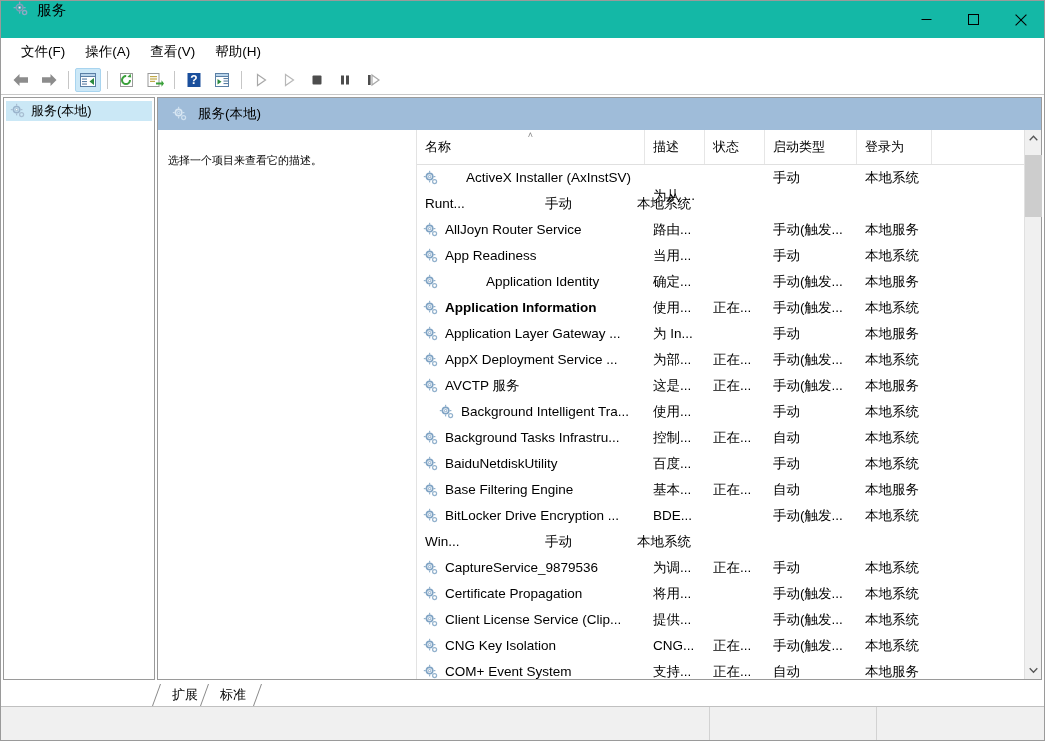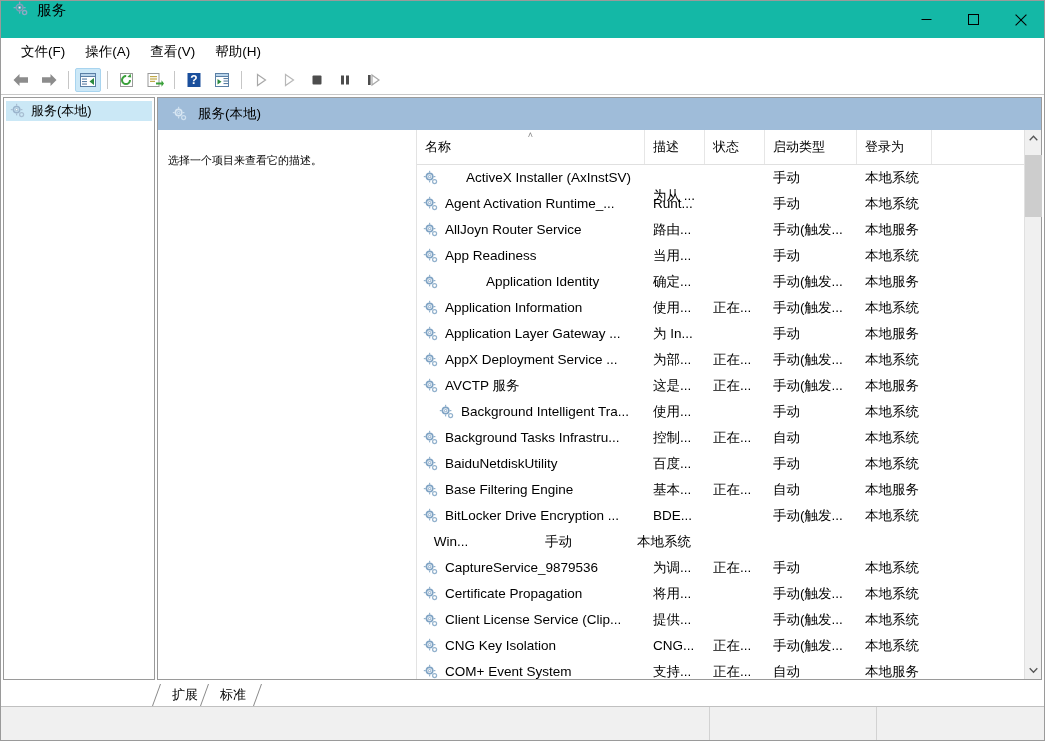--- a/index.html
+++ b/index.html
@@ -468,38 +468,20 @@
                       </g>
                     </svg></span>
                   <span>ActiveX Installer (AxInstSV)</span>
                 </div>
                 <div class="cell" style="width: 60px; flex: 0 0 60px; margin-top: 36px;">为从 ...</div>
                 <div class="cell" style="width: 60px; flex: 0 0 60px;"></div>
                 <div class="cell" style="width: 92px; flex: 0 0 92px;">手动</div>
                 <div class="cell" style="width: 75px; flex: 0 0 75px;">本地系统</div>
               </div>
               <div class="row">
-                <div class="cell name" style="width: 228px; flex: 0 0 228px;">
-                  <span class="svc-icon"><svg width="16" height="16" viewBox="0 0 16 16">
-                      <g fill="none" stroke="#7fa3c4" stroke-width="1.6">
-                        <circle cx="6.6" cy="6.6" r="3.2"></circle>
-                      </g>
-                      <circle cx="6.6" cy="6.6" r="1.2" fill="#ffffff" stroke="#7fa3c4" stroke-width="0.9"></circle>
-                      <g fill="#93b2cd">
-                        <rect x="6.0" y="0.8" width="1.2" height="2"></rect>
-                        <rect x="6.0" y="10.4" width="1.2" height="2"></rect>
-                        <rect x="0.8" y="6.0" width="2" height="1.2"></rect>
-                        <rect x="10.4" y="6.0" width="2" height="1.2"></rect>
-                      </g>
-                      <g fill="none" stroke="#93b2cd" stroke-width="1.2">
-                        <circle cx="11.6" cy="11.6" r="2"></circle>
-                      </g>
-                    </svg></span>
-                  <span>Agent Activation Runtime_...</span>
-                </div>
                 <div class="cell" style="width: 60px; flex: 0 0 60px;">Runt...</div>
                 <div class="cell" style="width: 60px; flex: 0 0 60px;"></div>
                 <div class="cell" style="width: 92px; flex: 0 0 92px;">手动</div>
                 <div class="cell" style="width: 75px; flex: 0 0 75px;">本地系统</div>
               </div>
               <div class="row">
                 <div class="cell name" style="width: 228px; flex: 0 0 228px;">
                   <span class="svc-icon"><svg width="16" height="16" viewBox="0 0 16 16">
                       <g fill="none" stroke="#7fa3c4" stroke-width="1.6">
                         <circle cx="6.6" cy="6.6" r="3.2"></circle>
@@ -564,21 +546,21 @@
                       </g>
                     </svg></span>
                   <span>Application Identity</span>
                 </div>
                 <div class="cell" style="width: 60px; flex: 0 0 60px;">确定...</div>
                 <div class="cell" style="width: 60px; flex: 0 0 60px;"></div>
                 <div class="cell" style="width: 92px; flex: 0 0 92px;">手动(触发...</div>
                 <div class="cell" style="width: 75px; flex: 0 0 75px;">本地服务</div>
               </div>
               <div class="row">
-                <div class="cell name" style="width: 228px; flex: 0 0 228px;">
+                <div class="cell name" style="width: 228px; flex: 0 0 228px; font-weight: bold;">
                   <span class="svc-icon"><svg width="16" height="16" viewBox="0 0 16 16">
                       <g fill="none" stroke="#7fa3c4" stroke-width="1.6">
                         <circle cx="6.6" cy="6.6" r="3.2"></circle>
                       </g>
                       <circle cx="6.6" cy="6.6" r="1.2" fill="#ffffff" stroke="#7fa3c4" stroke-width="0.9"></circle>
                       <g fill="#93b2cd">
                         <rect x="6.0" y="0.8" width="1.2" height="2"></rect>
                         <rect x="6.0" y="10.4" width="1.2" height="2"></rect>
                         <rect x="0.8" y="6.0" width="2" height="1.2"></rect>
                         <rect x="10.4" y="6.0" width="2" height="1.2"></rect>
@@ -780,21 +762,21 @@
                       </g>
                     </svg></span>
                   <span>BitLocker Drive Encryption ...</span>
                 </div>
                 <div class="cell" style="width: 60px; flex: 0 0 60px;">BDE...</div>
                 <div class="cell" style="width: 60px; flex: 0 0 60px;"></div>
                 <div class="cell" style="width: 92px; flex: 0 0 92px;">手动(触发...</div>
                 <div class="cell" style="width: 75px; flex: 0 0 75px;">本地系统</div>
               </div>
               <div class="row">
-                <div class="cell" style="width: 60px; flex: 0 0 60px; text-align: center;">Win...</div>
+                <div class="cell" style="width: 60px; flex: 0 0 60px;">Win...</div>
                 <div class="cell" style="width: 60px; flex: 0 0 60px;"></div>
                 <div class="cell" style="width: 92px; flex: 0 0 92px;">手动</div>
                 <div class="cell" style="width: 75px; flex: 0 0 75px;">本地系统</div>
               </div>
               <div class="row">
                 <div class="cell name" style="width: 228px; flex: 0 0 228px;">
                   <span class="svc-icon"><svg width="16" height="16" viewBox="0 0 16 16">
                       <g fill="none" stroke="#7fa3c4" stroke-width="1.6">
                         <circle cx="6.6" cy="6.6" r="3.2"></circle>
                       </g>

